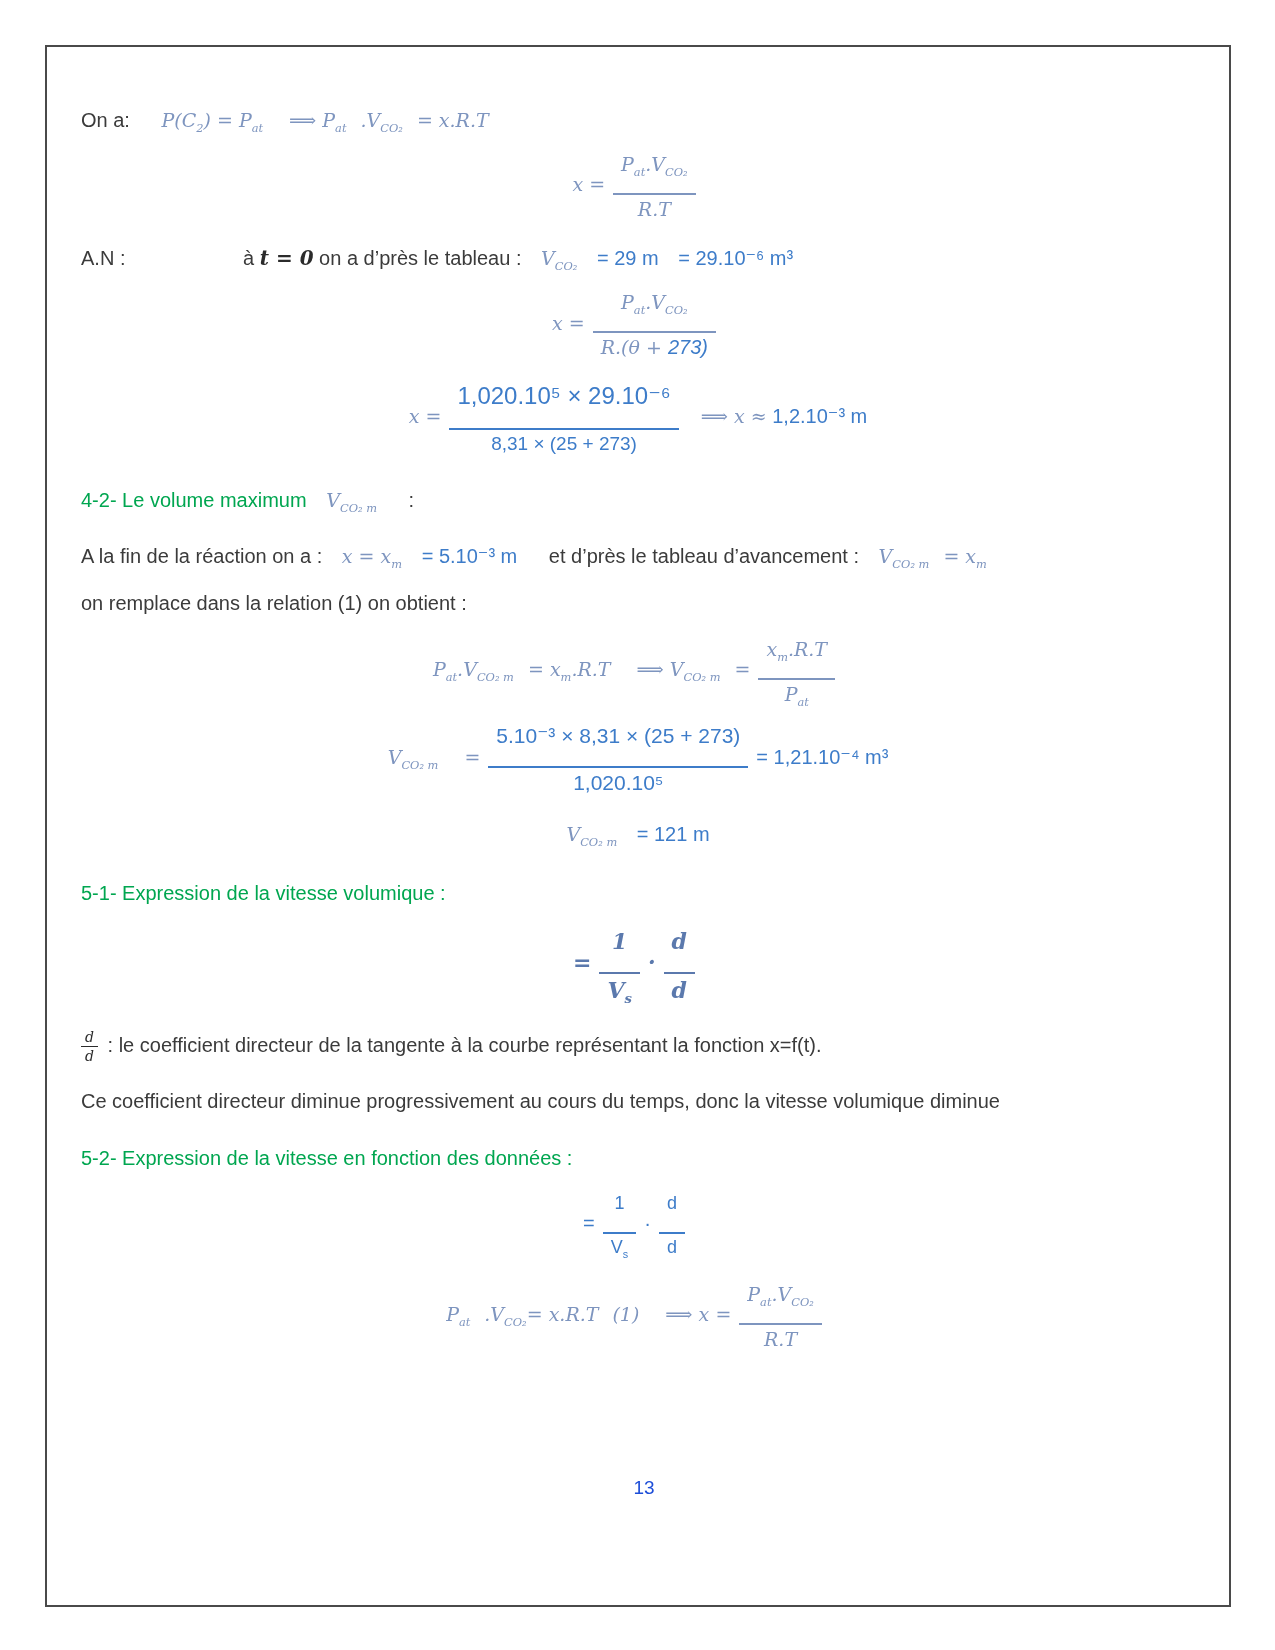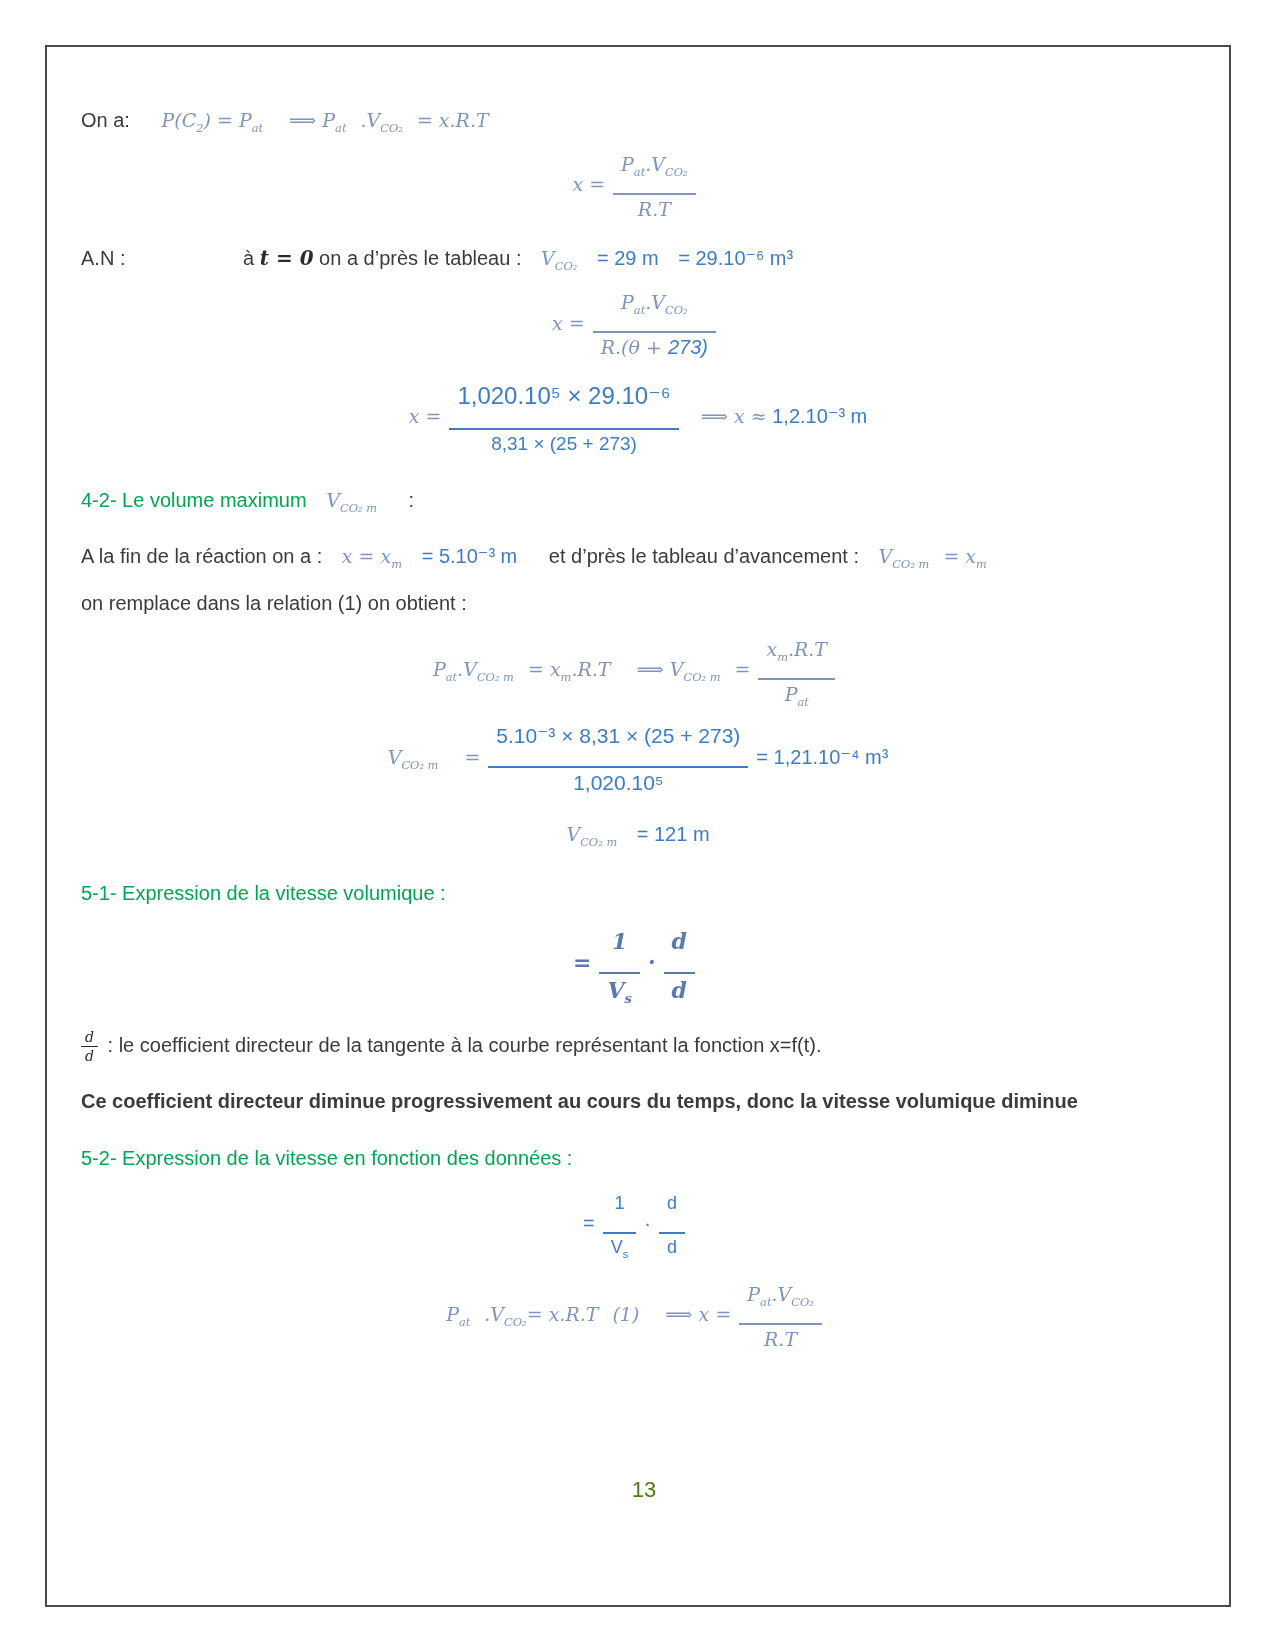--- a/index.html
+++ b/index.html
@@ -26,21 +26,21 @@
   sub { font-size:0.6em; line-height:0; }
   .gap  { margin-left:14px; }
   .gap2 { margin-left:26px; }
   .tab  { margin-left:112px; }
   .frac { display:inline-block; vertical-align:middle; text-align:center; margin:0 8px; }
   .frac .num { display:block; padding:1px 8px 18px 8px; border-bottom:2px solid currentColor; }
   .frac .den { display:block; padding:3px 8px 0 8px; }
   .frac-sm { font-size:14px; margin:0 4px 0 0; color:#2b2b2b; font-family:"DejaVu Serif", serif; font-style:italic; }
   .frac-sm .num { padding:0 4px 1px 4px; border-bottom:1.5px solid #2b2b2b; }
   .frac-sm .den { padding:1px 4px 0 4px; }
-  .pagenum { position:absolute; left:12px; right:0; top:1430px; text-align:center; color:#4d7c0f; font-size:22px; }
+  .pagenum { position:absolute; left:12px; right:0; top:1430px; text-align:center; color:#1d4ed8; font-size:19px; }
   .h { font-size:20px; }
 </style>
 </head>
 <body>
 
 <div class="frame">
 
   <div class="row">
     <span class="body">On a:</span>
     <span class="mi gap2"><span>P(C</span><sub>2</sub><span>) = P</span><sub>at</sub><span class="gap2">⟹ P</span><sub>at</sub><span class="gap">.V</span><sub>CO₂</sub><span class="gap">= x.R.T</span></span>
@@ -106,21 +106,21 @@
 
   <div class="row center" style="margin-top:22px;">
     <span class="mb">=</span><span class="frac mb"><span class="num">1</span><span class="den"><span>V</span><sub>s</sub></span></span><span class="mb">·</span><span class="frac mb"><span class="num">d</span><span class="den">d</span></span>
   </div>
 
   <div class="row" style="margin-top:26px;">
     <span class="frac frac-sm"><span class="num">d</span><span class="den">d</span></span>
     <span class="body">: le coefficient directeur de la tangente à la courbe représentant la fonction x=f(t).</span>
   </div>
 
-  <div class="row" style="margin-top:26px; white-space:normal;font-weight:bold;">
+  <div class="row" style="margin-top:26px; white-space:normal;">
     <span class="body">Ce coefficient directeur diminue progressivement au cours du temps, donc la vitesse volumique diminue</span>
   </div>
 
   <div class="row h" style="margin-top:34px;">
     <span class="green">5-2- Expression de la vitesse en fonction des données :</span>
   </div>
 
   <div class="row center" style="margin-top:22px;">
     <span class="mn">=</span><span class="frac mn" style="font-size:18px;"><span class="num">1</span><span class="den"><span>V</span><sub>s</sub></span></span><span class="mn">·</span><span class="frac mn" style="font-size:18px;"><span class="num">d</span><span class="den">d</span></span>
   </div>

